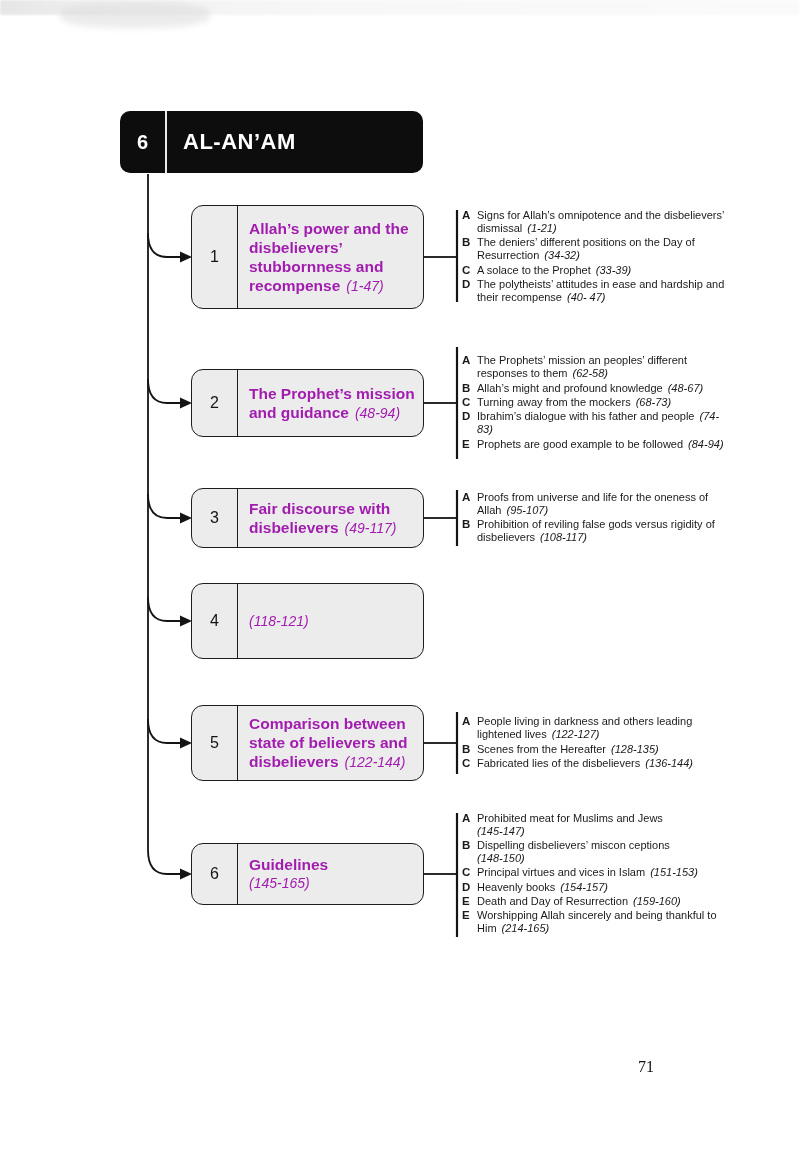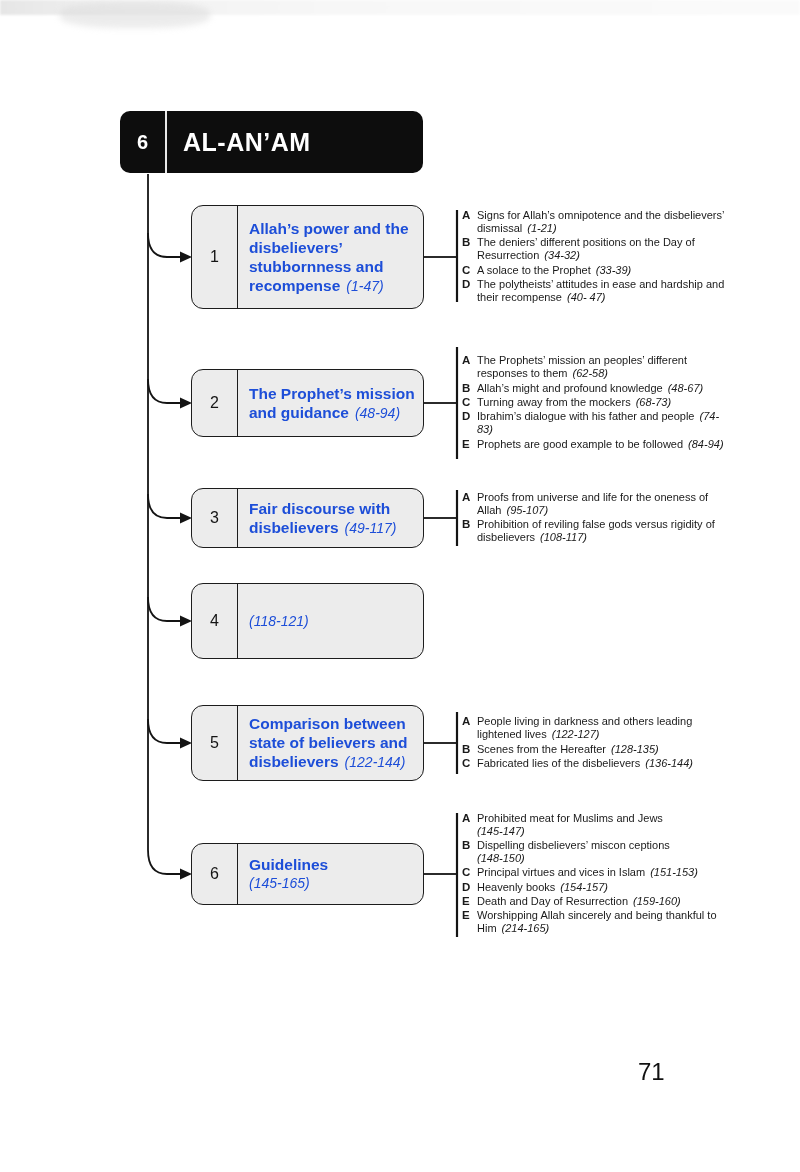--- a/index.html
+++ b/index.html
@@ -18,43 +18,43 @@
   }
   .header-box{
     position:absolute;left:120px;top:111px;width:303px;height:62px;
     background:#0d0d0d;border-radius:10px;display:flex;align-items:stretch;color:#fff;
     box-sizing:border-box;
   }
   .header-num{width:45px;display:flex;align-items:center;justify-content:center;
     font-size:20px;font-weight:700;}
   .header-divider{width:2px;background:#e9e9e9;}
   .header-title{display:flex;align-items:center;padding-left:16px;
-    font-size:25px;font-weight:700;letter-spacing:.5px;}
+    font-size:22px;font-weight:700;letter-spacing:.5px;}
   #connectors{position:absolute;left:0;top:0;pointer-events:none;}
   .section-row{position:absolute;left:191px;display:flex;align-items:center;}
   .section-box{
     width:233px;box-sizing:border-box;flex:none;
     background:#ececec;border:1.6px solid #1c1c1c;border-radius:12px;
     display:flex;align-items:stretch;
   }
   .section-num{width:45px;flex:none;border-right:1.6px solid #1c1c1c;
     display:flex;align-items:center;justify-content:center;font-size:16px;color:#141414;}
   .section-body{flex:1;padding:7px 8px 7px 11px;display:flex;flex-direction:column;
-    justify-content:center;font-size:15.5px;line-height:19px;font-weight:700;color:#1d4ed8;}
+    justify-content:center;font-size:15.5px;line-height:19px;font-weight:700;color:#a21caf;}
   .sec-range{font-style:italic;font-weight:400;font-size:14px;}
   .sec-range.inline{margin-left:6px;}
   .items{margin-left:38px;width:272px;font-size:11px;line-height:13.2px;color:#1a1a1a;}
   .item{display:flex;margin-bottom:1px;}
   .item-letter{width:15px;flex:none;font-weight:700;font-size:11.5px;}
   .item-text{flex:1;font-weight:400;}
   .item-range{font-style:italic;}
   .item-range.inline{margin-left:5px;}
   .item-range.block{display:block;}
   .page-number{position:absolute;left:638px;top:1058px;
-    font-family:Liberation Sans, sans-serif;font-size:24px;color:#111;}
+    font-family:Liberation Serif, serif;font-size:16px;color:#111;}
 </style>
 </head>
 <body>
 
 <div class="page">
   <div class="scan-artifact"></div>
   <div class="scan-blob"></div>
 
   <svg id="connectors" width="800" height="1172" viewBox="0 0 800 1172">
       <path d="M148,174 V850" fill="none" stroke="#141414" stroke-width="1.8"></path>

